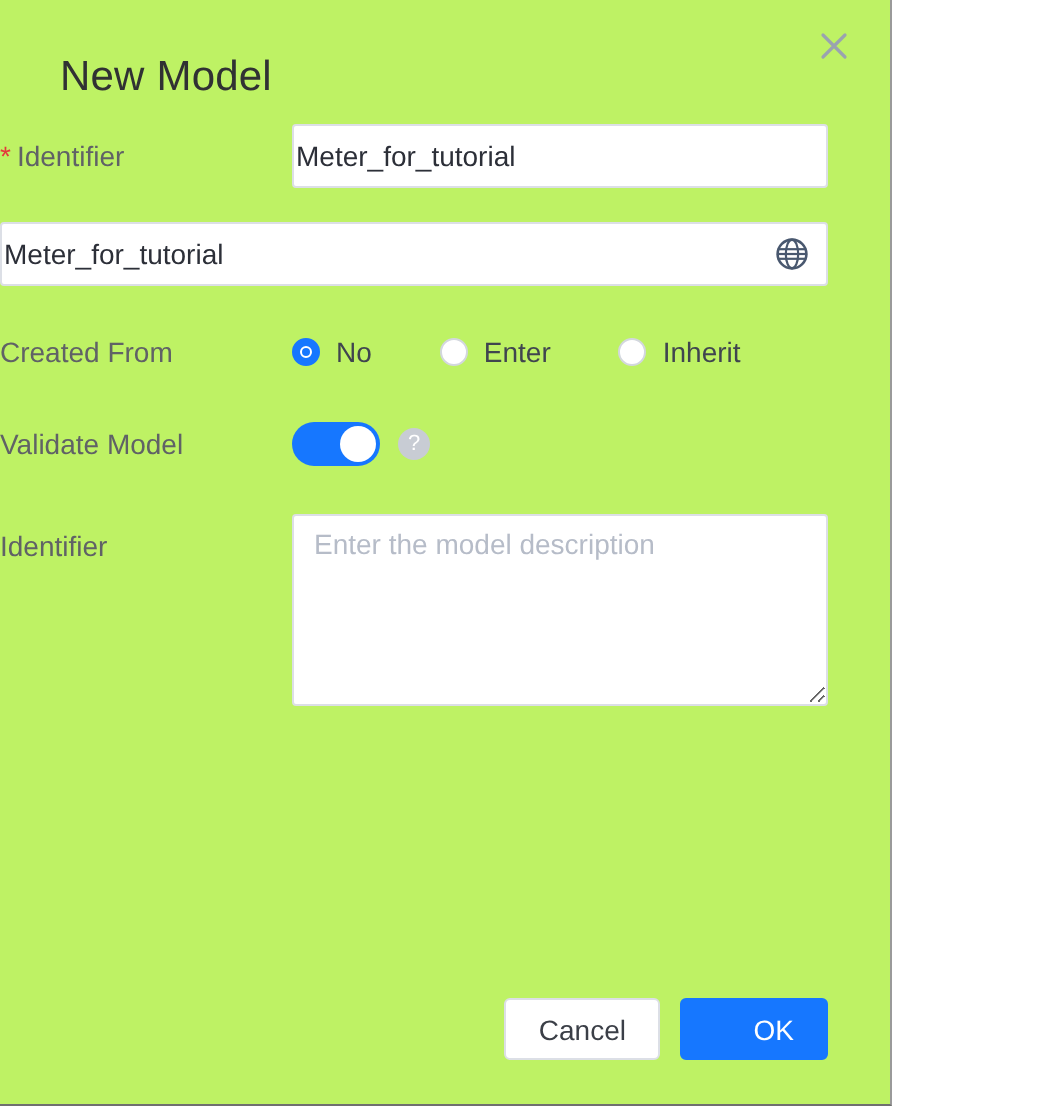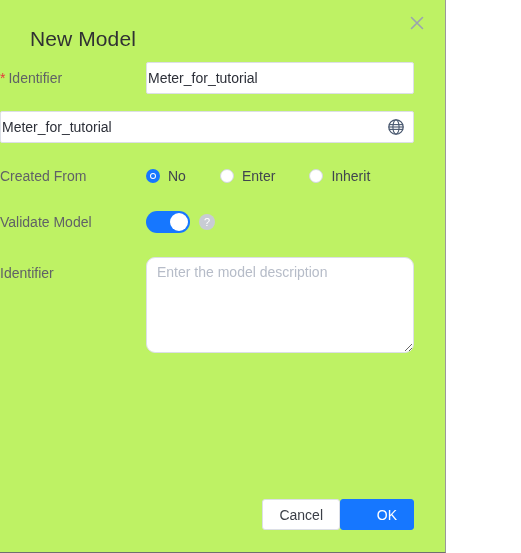--- a/index.html
+++ b/index.html
@@ -188,38 +188,39 @@
     font-family: "Liberation Sans", sans-serif;
     flex: none;
   }
 
   
   .textarea {
     box-sizing: border-box;
     width: 100%;
     height: 96px;
     border: 1px solid #dcdfe6;
-    border-radius: 9px;
+    border-radius: 2px;
     padding: 6px 10px;
     font-size: 14px;
     color: #2c2f38;
     font-family: "Liberation Sans", sans-serif;
     resize: vertical;
     outline: none;
     display: block;
   }
   .textarea::placeholder { color: #b6bcc8; }
 
   
   .footer {
     position: absolute;
     right: 31px;
     bottom: 22px;
     display: flex;
     align-items: center;
+    gap: 10px;
   }
   .btn {
     height: 31px;
     min-width: 74px;
     padding: 0 16px;
     border-radius: 3px;
     font-size: 14px;
     font-family: "Liberation Sans", sans-serif;
     cursor: pointer;
     box-sizing: border-box;

